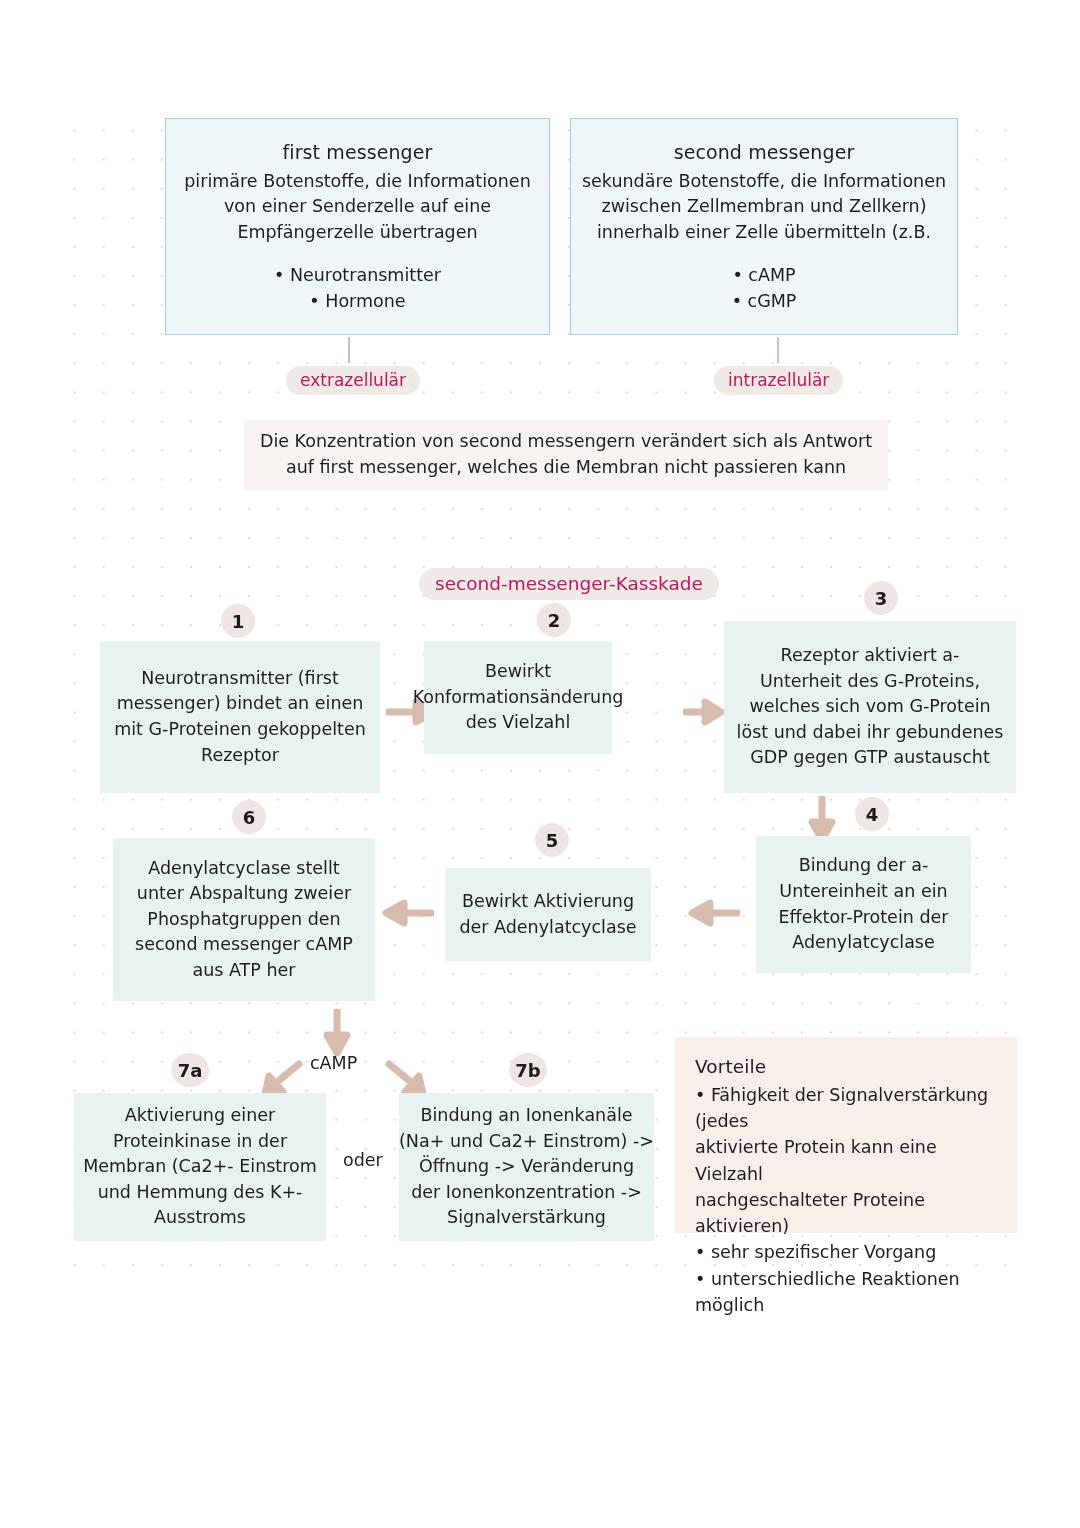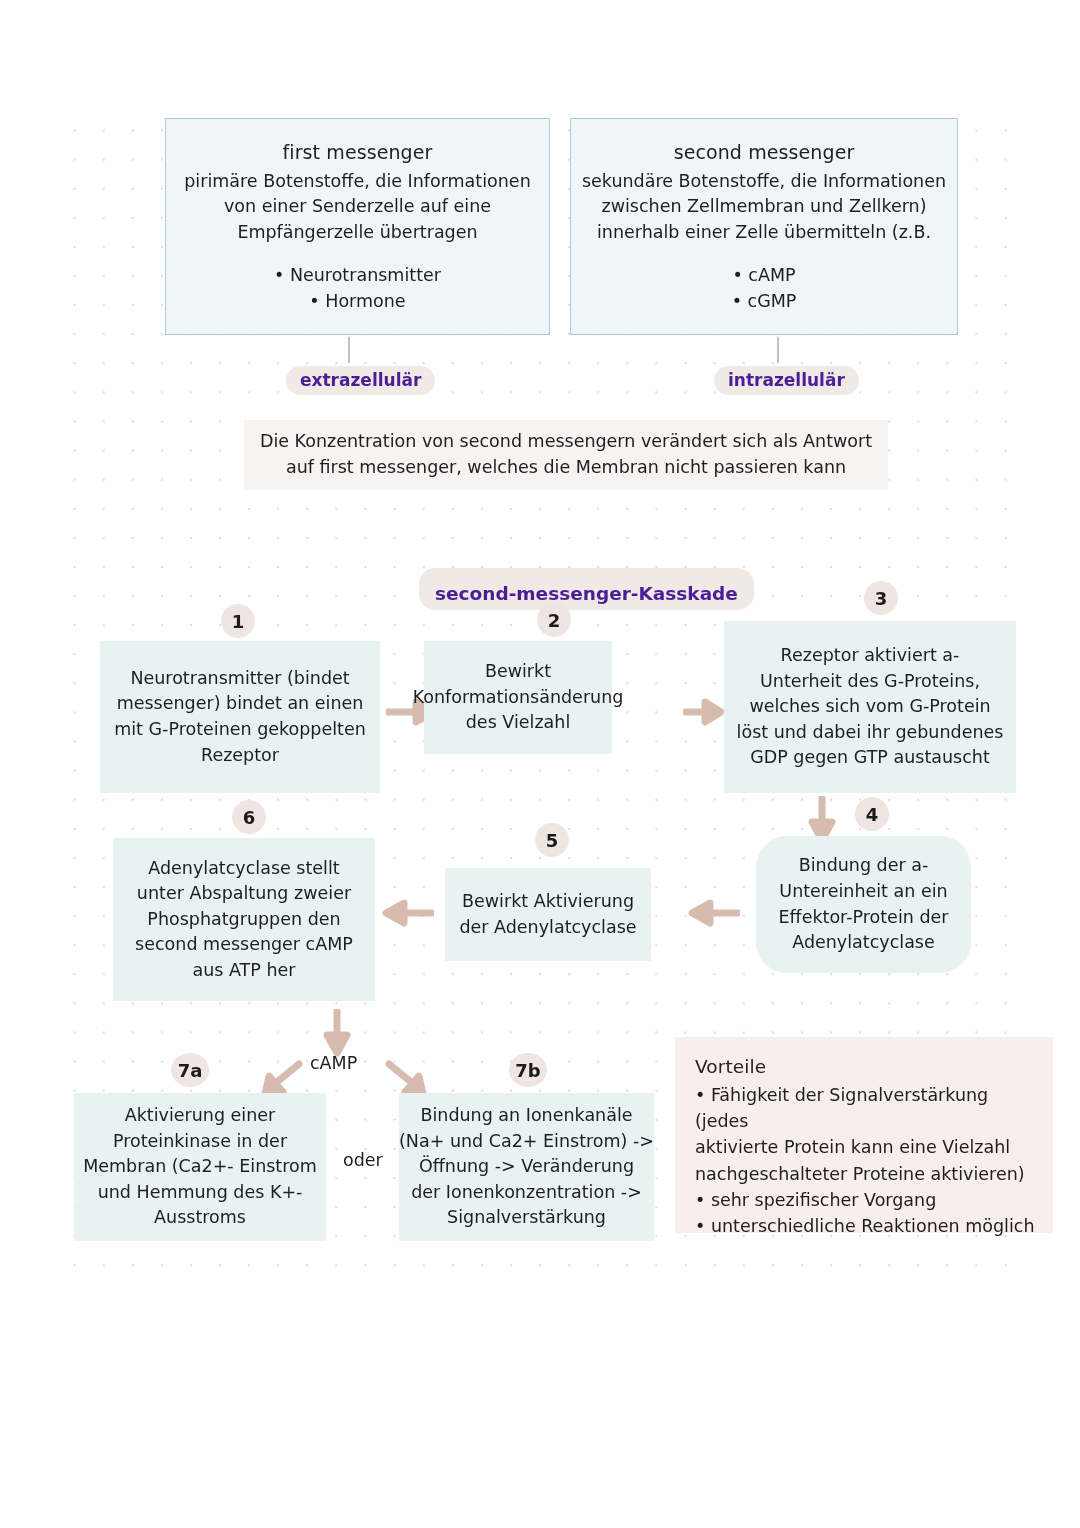--- a/index.html
+++ b/index.html
@@ -65,25 +65,25 @@
   .card .bullets div { white-space:nowrap; }
   .card .bullets .b::before { content:"\2022\00a0"; }
 
   
   .pill {
     position:absolute;
     background:#f0eae7;
     border-radius:16px;
     padding:4px 14px 5px 14px;
     font-size:17px;
-    font-weight:bold;
+    font-weight:normal;
     white-space:nowrap;
-    color:#4c1d95;
-  }
-  .pill.big { font-size:18.5px; padding:15px 16px 6px 16px; }
+    color:#be185d;
+  }
+  .pill.big { font-size:18.5px; padding:5px 16px 6px 16px; }
 
   
   .badge {
     position:absolute;
     width:34px; height:34px;
     border-radius:50%;
     background:#efe5e2;
     display:flex; align-items:center; justify-content:center;
     font-size:18px;
     font-weight:bold;
@@ -153,21 +153,21 @@
 
   <div class="card note" style="left:244px; top:420px; width:644px; height:70px;">
     <div class="body">Die Konzentration von second messengern verändert sich als Antwort</div>
     <div class="body">auf first messenger, welches die Membran nicht passieren kann</div>
   </div>
 
   <div class="pill big" style="left:419px; top:568px;">second-messenger-Kasskade</div>
 
   <div class="badge" style="left:221px; top:604px;">1</div>
   <div class="card plain" style="left:100px; top:641px; width:280px; height:152px;">
-    <div class="body">Neurotransmitter (bindet</div>
+    <div class="body">Neurotransmitter (first</div>
     <div class="body">messenger) bindet an einen</div>
     <div class="body">mit G-Proteinen gekoppelten</div>
     <div class="body">Rezeptor</div>
   </div>
 
   <div class="arrow" style="left:386px; top:698px;">
     <svg width="52" height="28" viewBox="0 0 52 28">
       <path d="M2 14 L30 14 M30 4 L48 14 L30 24 Z" fill="#d7bcae" stroke="#d7bcae" stroke-width="7" stroke-linejoin="round" stroke-linecap="round"></path>
     </svg>
   </div>
@@ -194,21 +194,21 @@
     <div class="body">GDP gegen GTP austauscht</div>
   </div>
 
   <div class="arrow" style="left:808px; top:796px;">
     <svg width="28" height="48" viewBox="0 0 28 48">
       <path d="M14 2 L14 26 M4 26 L14 44 L24 26 Z" fill="#d7bcae" stroke="#d7bcae" stroke-width="7" stroke-linejoin="round" stroke-linecap="round"></path>
     </svg>
   </div>
 
   <div class="badge" style="left:855px; top:797px;">4</div>
-  <div class="card plain" style="left:756px; top:836px; width:215px; height:137px;border-radius:31px;">
+  <div class="card plain" style="left:756px; top:836px; width:215px; height:137px;">
     <div class="body">Bindung der a-</div>
     <div class="body">Untereinheit an ein</div>
     <div class="body">Effektor-Protein der</div>
     <div class="body">Adenylatcyclase</div>
   </div>
 
   <div class="arrow" style="left:688px; top:899px;">
     <svg width="52" height="28" viewBox="0 0 52 28">
       <path d="M50 14 L22 14 M22 4 L4 14 L22 24 Z" fill="#d7bcae" stroke="#d7bcae" stroke-width="7" stroke-linejoin="round" stroke-linecap="round"></path>
     </svg>
@@ -268,21 +268,21 @@
 
   <div class="badge wide" style="left:509px; top:1053px;">7b</div>
   <div class="card plain" style="left:399px; top:1093px; width:255px; height:148px;">
     <div class="body">Bindung an Ionenkanäle</div>
     <div class="body">(Na+ und Ca2+ Einstrom) -&gt;</div>
     <div class="body">Öffnung -&gt; Veränderung</div>
     <div class="body">der Ionenkonzentration -&gt;</div>
     <div class="body">Signalverstärkung</div>
   </div>
 
-  <div class="card warm left" style="left:675px; top:1037px; width:378px; height:196px;">
+  <div class="card warm left" style="left:675px; top:1037px; width:342px; height:196px;">
     <div class="title">Vorteile</div>
     <div class="li bul">Fähigkeit der Signalverstärkung (jedes</div>
     <div class="li">aktivierte Protein kann eine Vielzahl</div>
     <div class="li">nachgeschalteter Proteine aktivieren)</div>
     <div class="li bul">sehr spezifischer Vorgang</div>
     <div class="li bul">unterschiedliche Reaktionen möglich</div>
   </div>
 
 </div>
 

